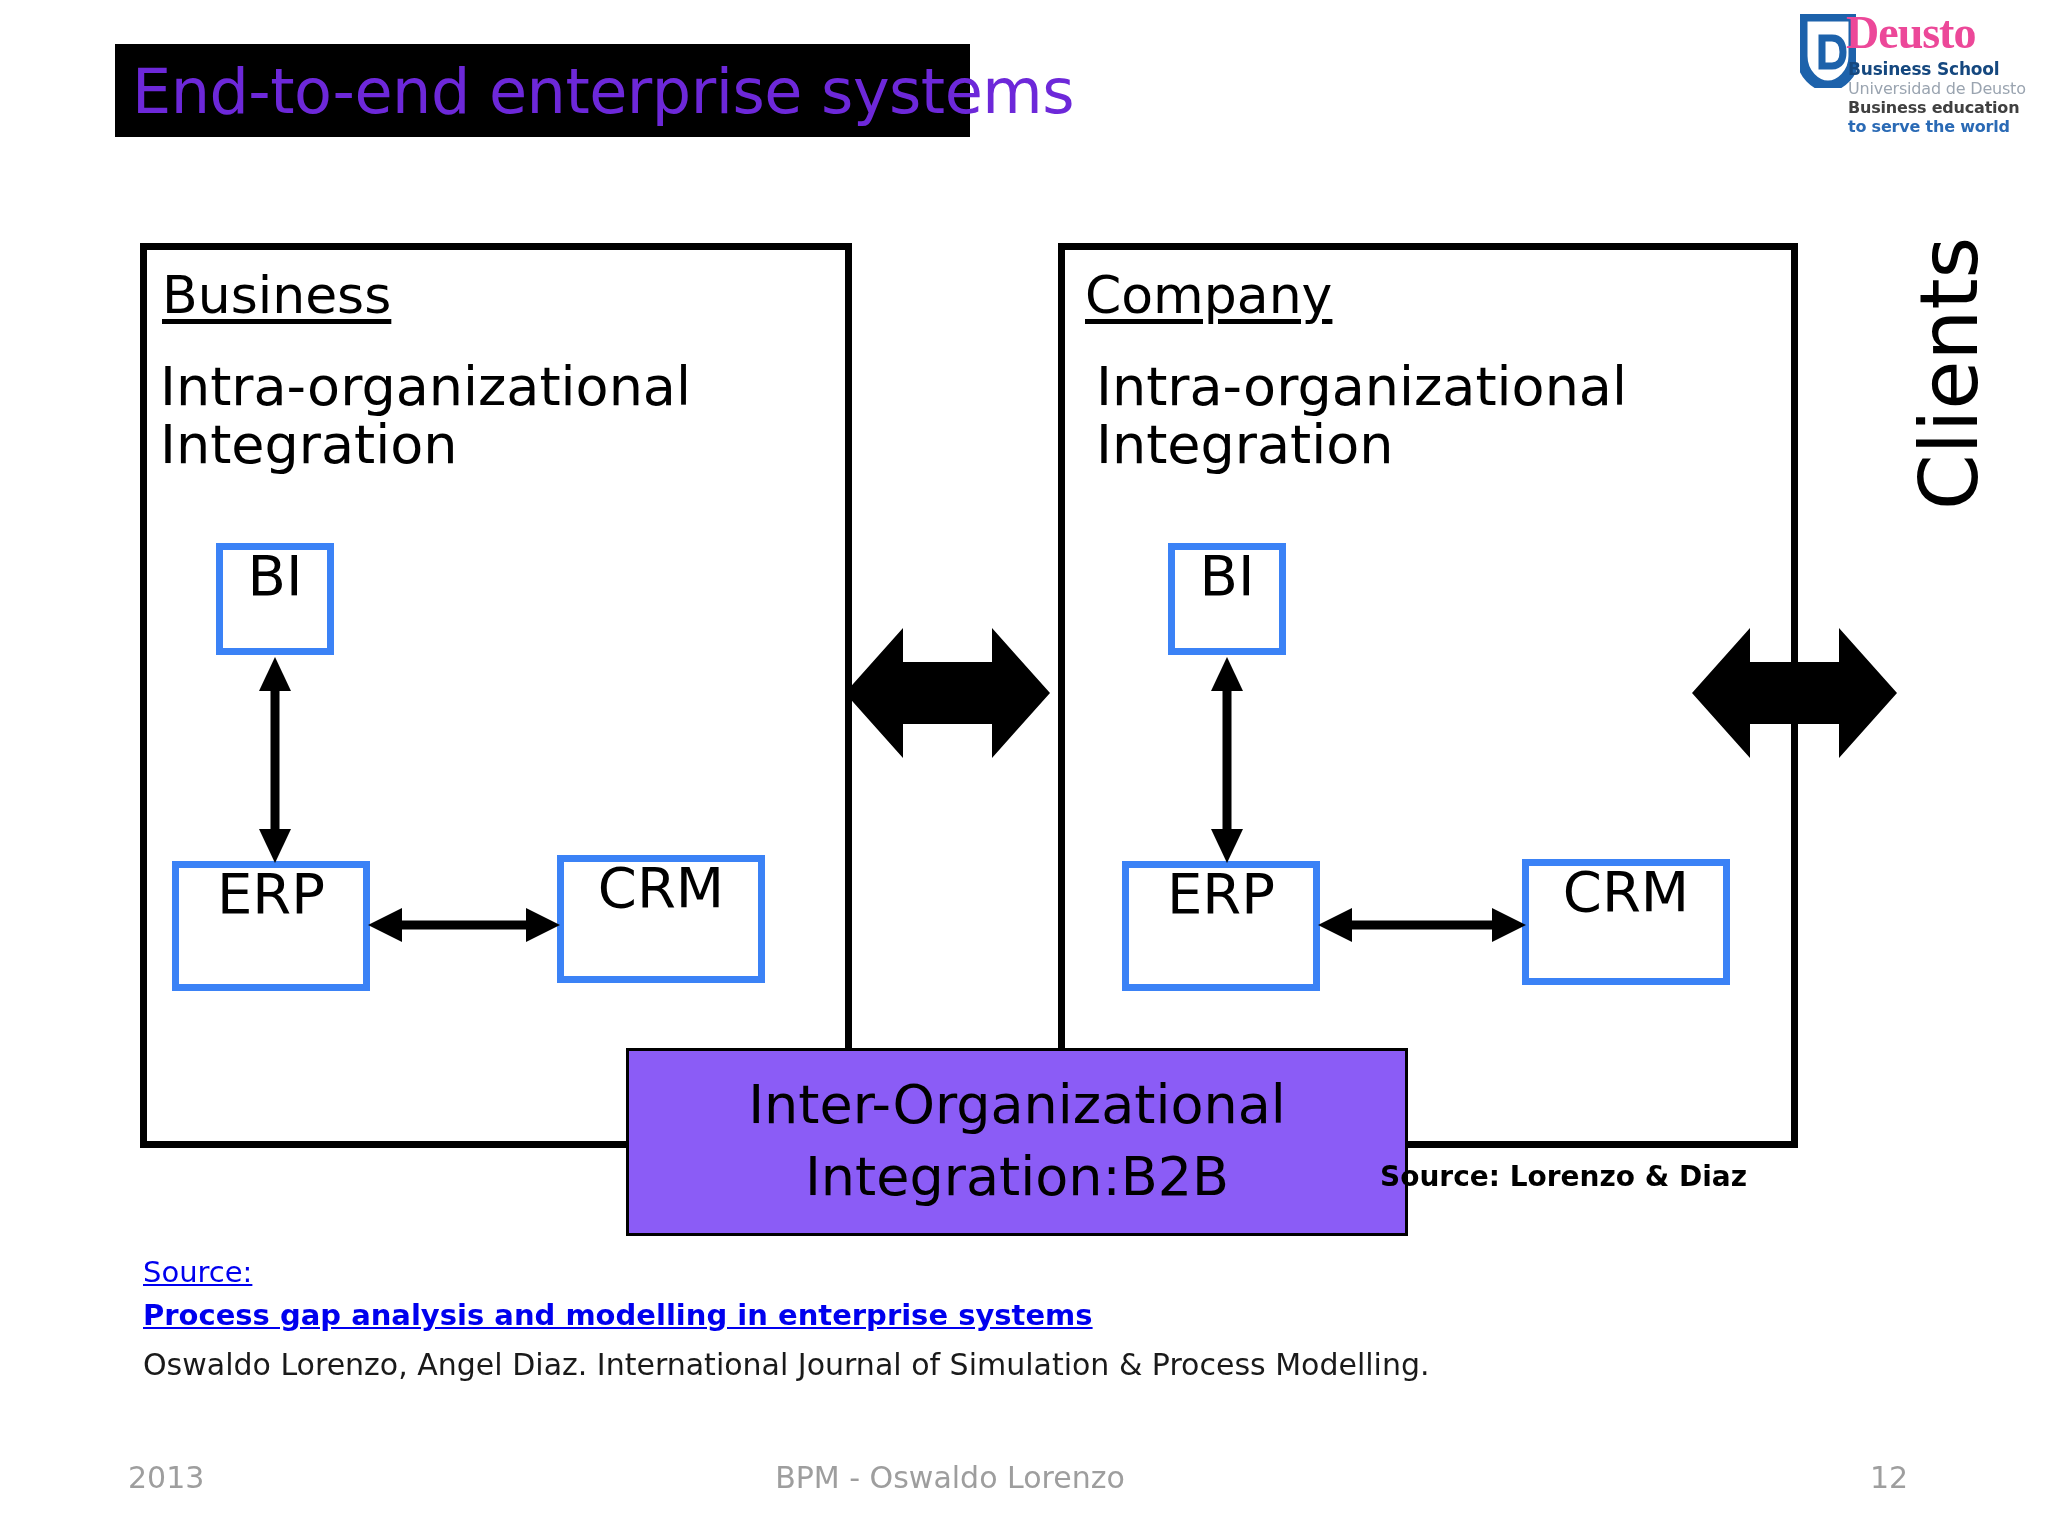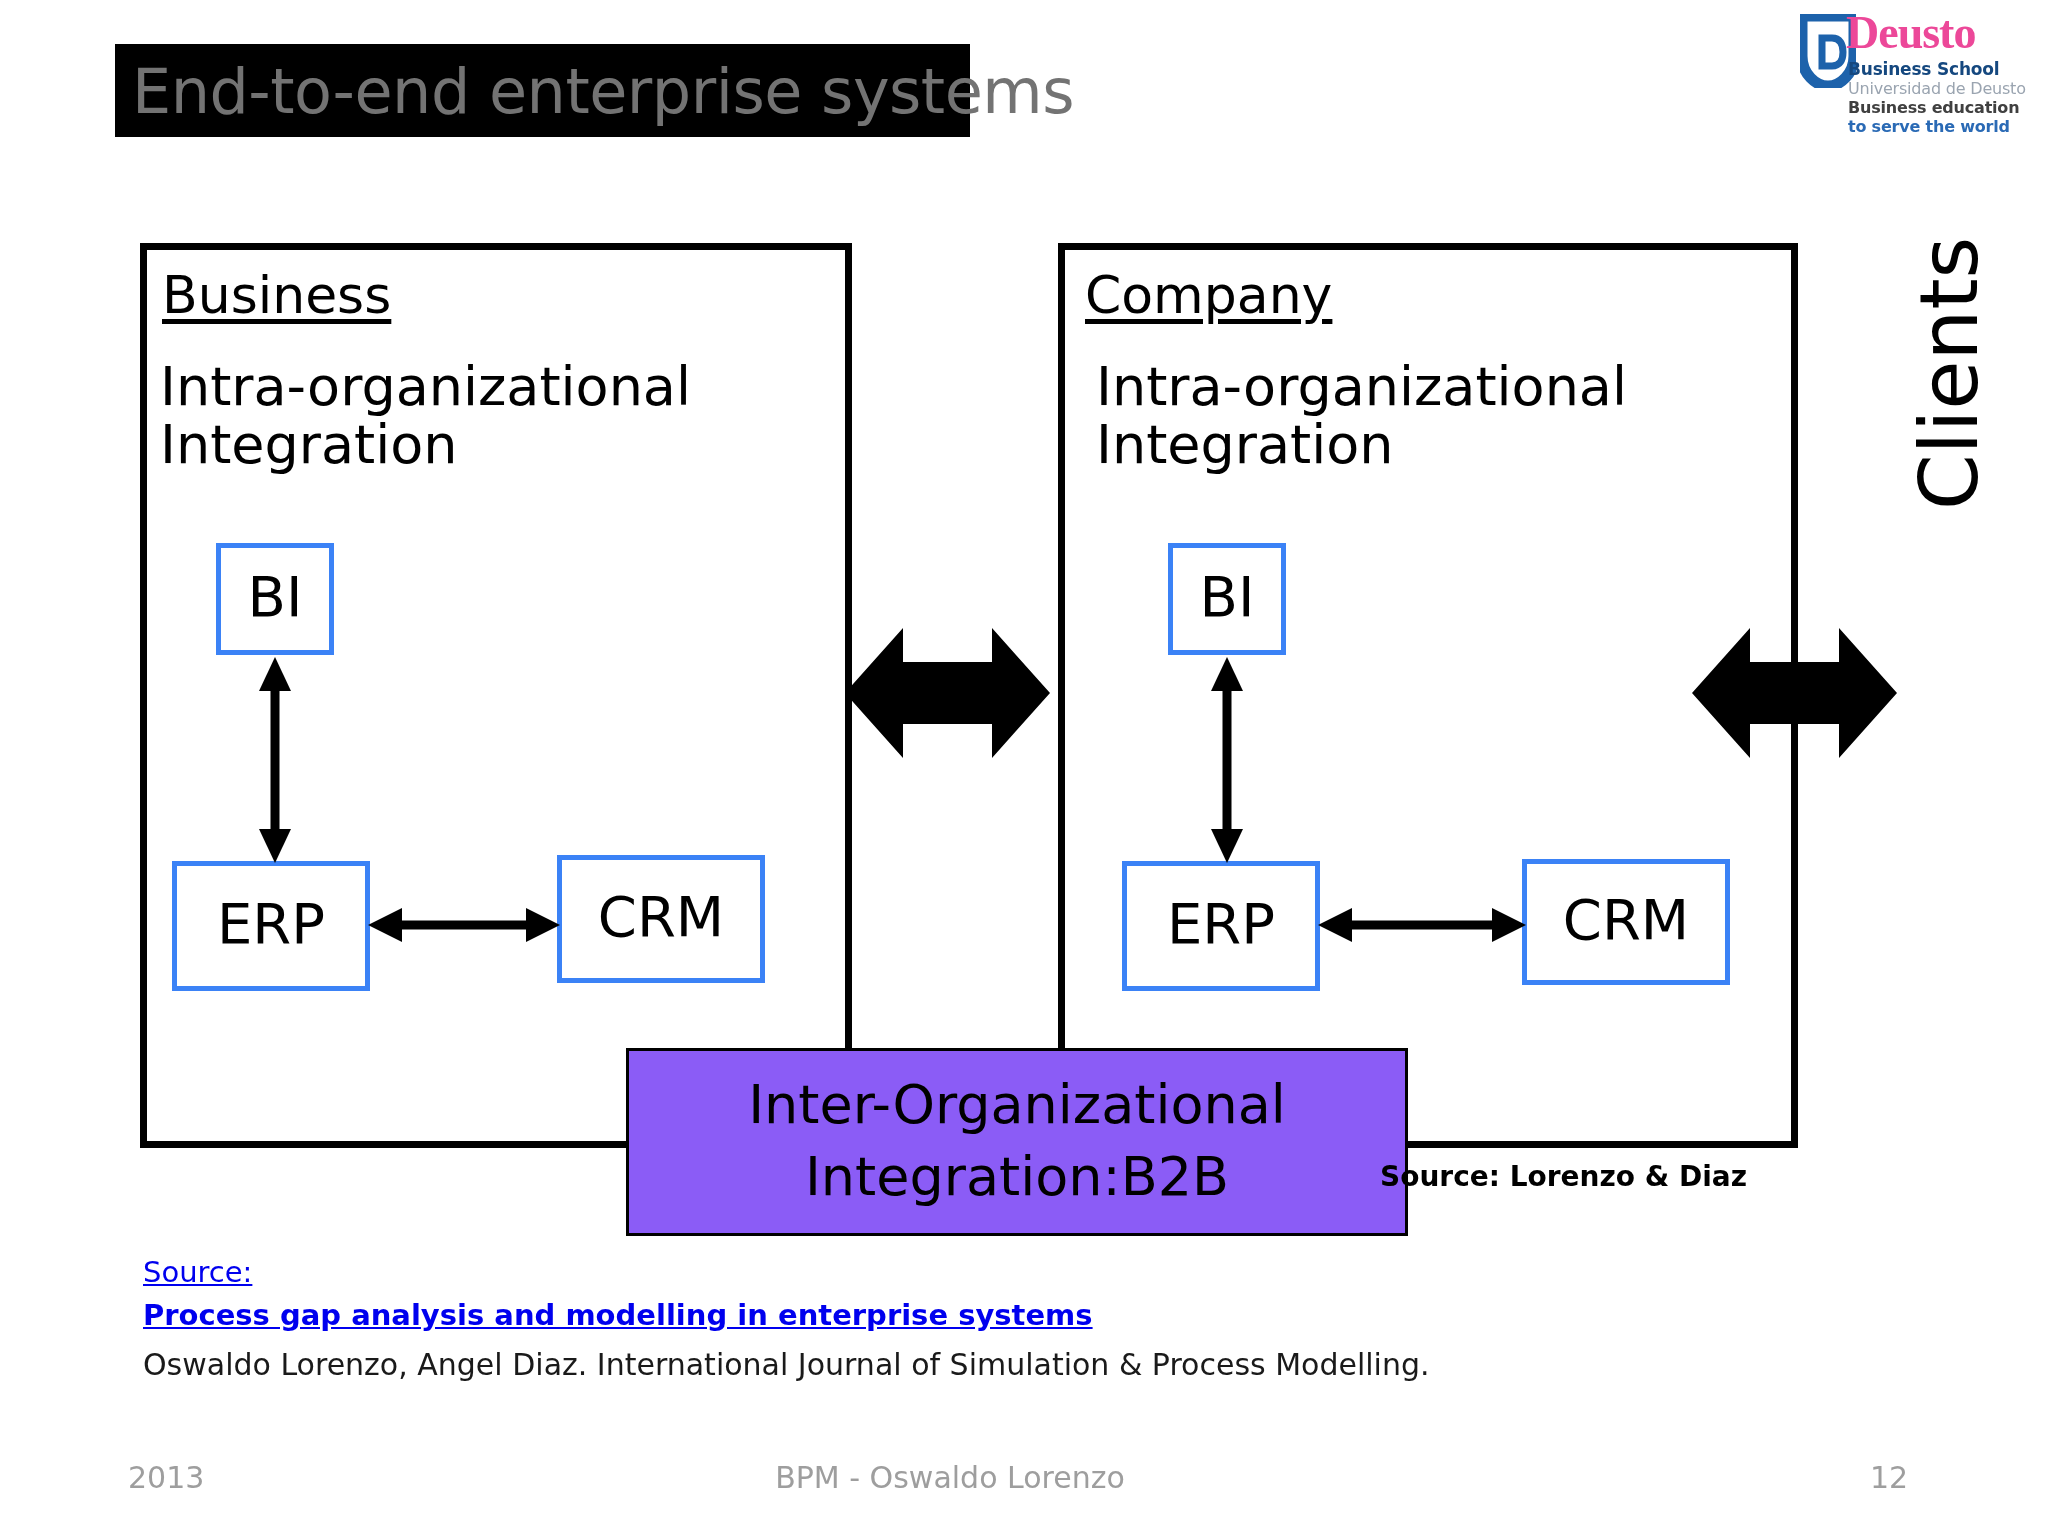--- a/index.html
+++ b/index.html
@@ -26,21 +26,21 @@
     width: 855px;
     height: 93px;
     background: #000000;
   }
   #title-text {
     position: absolute;
     left: 132px;
     top: 52px;
     width: 840px;
     height: 80px;
-    color: #737373;
+    color: #6d28d9;
     font-family: "DejaVu Sans", sans-serif;
     font-size: 62px;
     font-weight: 400;
     line-height: 80px;
     white-space: nowrap;
     letter-spacing: -0.5px;
   }
 
   
   #logo {
@@ -145,25 +145,25 @@
   }
 
   #heading-supplier { left: 162px;  top: 266px; }
   #heading-company  { left: 1085px; top: 266px; }
   #sub-supplier     { left: 160px;  top: 358px; }
   #sub-company      { left: 1096px; top: 358px; }
 
   
   .sysbox {
     position: absolute;
-    border: 5px solid #3b82f6;
+    border: 7px solid #3b82f6;
     box-sizing: border-box;
     background: #ffffff;
     display: flex;
-    align-items: center;
+    align-items: flex-start;
     justify-content: center;
   }
   .sysbox span {
     font-family: "DejaVu Sans", sans-serif;
     font-size: 56px;
     font-weight: 400;
     color: #000000;
     line-height: 1;
     position: relative;
     top: -2px;

